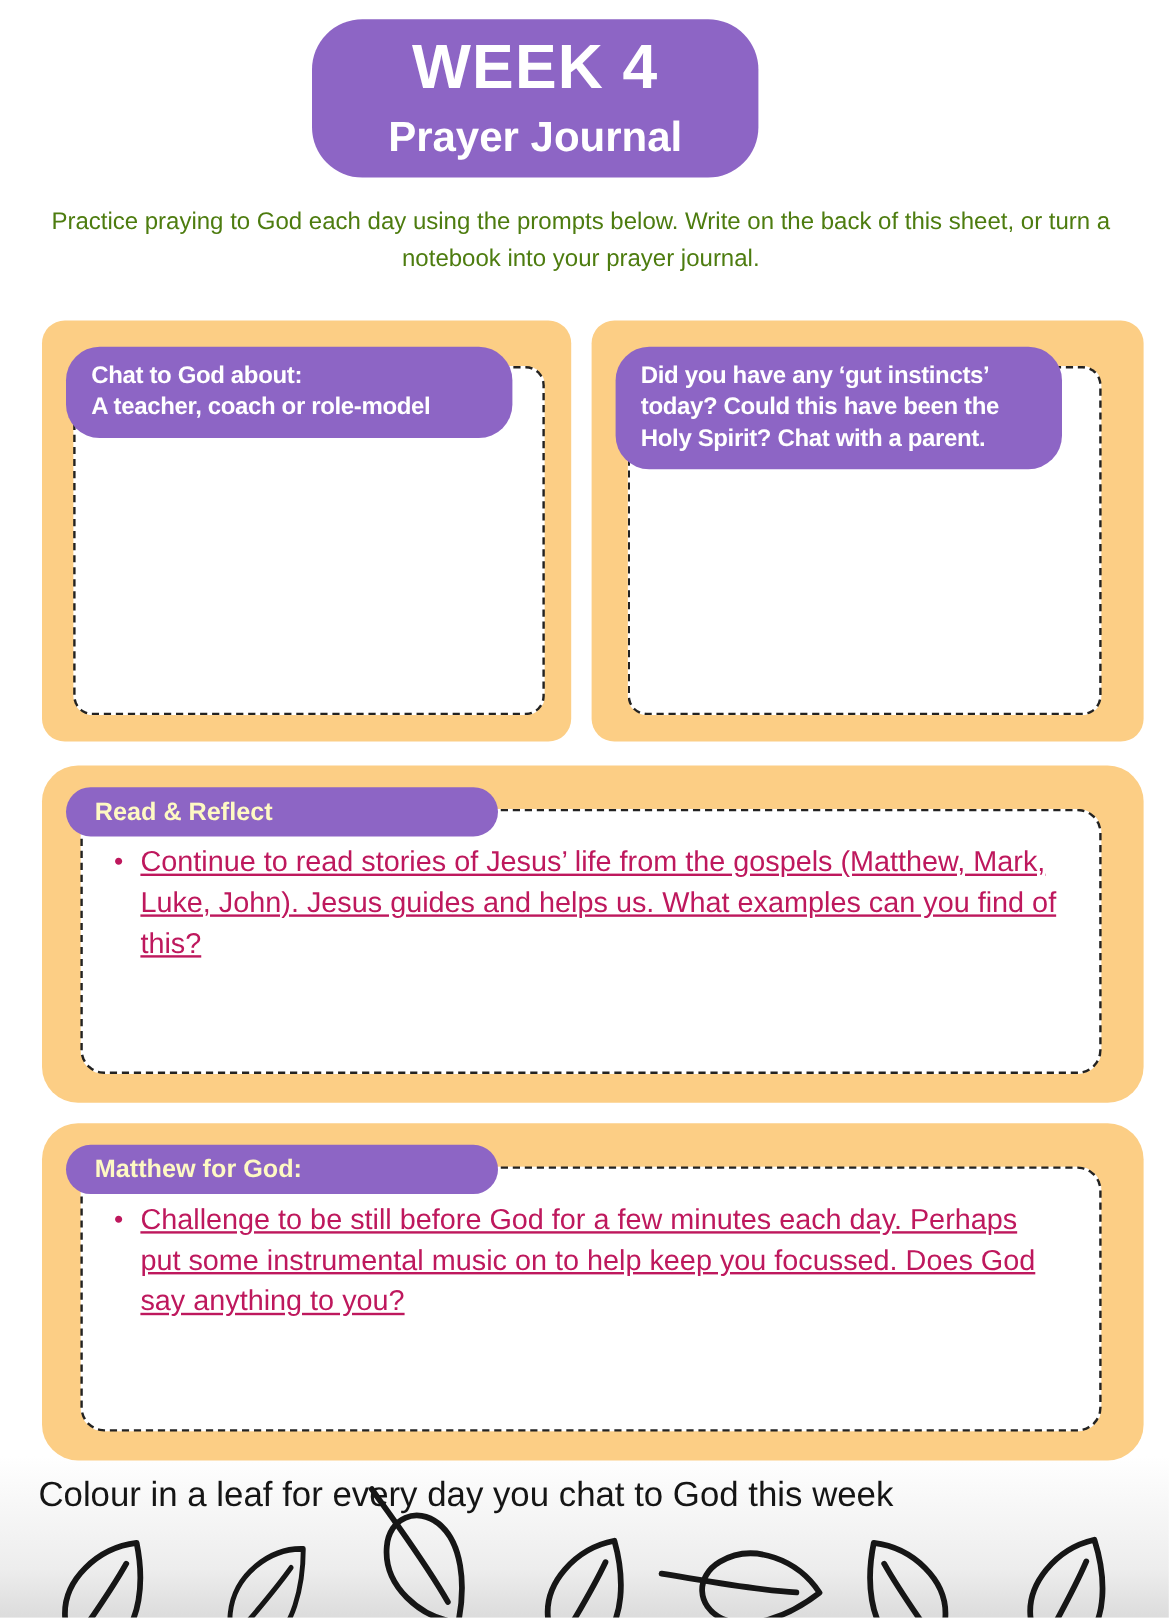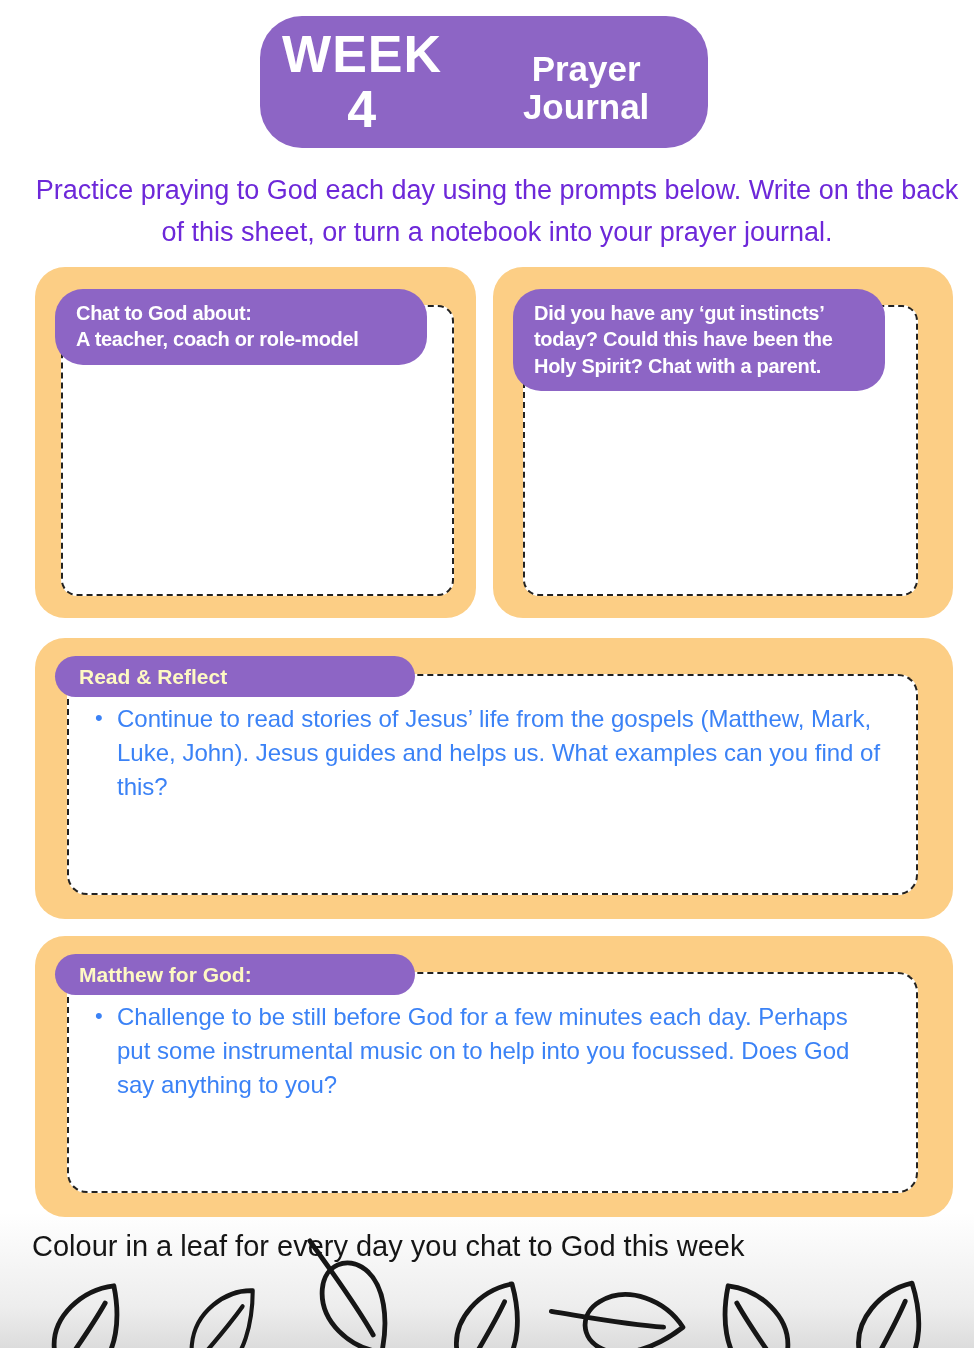--- a/index.html
+++ b/index.html
@@ -15,44 +15,44 @@
     color: var(--ink);
   }
   body {
     position: relative;
     background: linear-gradient(180deg, #ffffff 0%, #ffffff 90%, #ededed 97%, #dcdcdc 100%);
   }
 
   
   .header {
     position: absolute; left: 260px; top: 16px;
-    width: 448px; height: 132px;
+    width: 372px; height: 132px;
     background: var(--purple);
     border-radius: 42px;
-    display: flex; flex-direction: row; align-items: center; justify-content: center;
+    display: flex; flex-direction: column; align-items: center; justify-content: center;
     color: #ffffff; text-align: center;
   }
   .header .week {
     font-size: 52px; font-weight: 800; letter-spacing: 1px; line-height: 1.05;
   }
   .header .subtitle {
     font-size: 35px; font-weight: 700; line-height: 1.1; margin-top: 12px;
   }
 
   
   .intro {
-    position: absolute; left: 27px; top: 170px; width: 940px;
-    font-size: 27px; line-height: 1.55; text-align: center; color: #6d28d9;
+    position: absolute; left: 14px; top: 170px; width: 940px;
+    font-size: 20px; line-height: 1.55; text-align: center; color: #4d7c0f;
   }
 
   
   .card {
     position: absolute;
     background: var(--orange);
-    border-radius: 30px;
+    border-radius: 19px;
   }
   .card-left  { left: 35px;  top: 267px; width: 441px; height: 351px; }
   .card-right { left: 493px; top: 267px; width: 460px; height: 351px; }
 
   .write-area {
     position: absolute;
     background: #ffffff;
     border: 2px dashed #222222;
     border-radius: 16px;
   }
@@ -89,21 +89,21 @@
     background: var(--purple);
     border-radius: 22px;
     padding: 7px 24px;
     color: #fef9c3; font-weight: 700; font-size: 21px; line-height: 1.3;
     z-index: 2;
   }
 
   .bullets {
     list-style: none;
     padding: 26px 30px 0 18px;
-    font-size: 24px; line-height: 1.42; color: #3b82f6;
+    font-size: 24px; line-height: 1.42; color: #be185d; text-decoration: underline;
   }
   .bullets li {
     position: relative;
     padding-left: 30px;
   }
   .bullets li::before {
     content: "\2022";
     position: absolute; left: 8px; top: 0px;
     font-size: 22px;
   }
@@ -146,21 +146,21 @@
     <ul class="bullets">
       <li>Continue to read stories of Jesus’ life from the gospels (Matthew, Mark, Luke, John). Jesus guides and helps us. What examples can you find of this?</li>
     </ul>
   </div>
   <div class="section-pill">Read &amp; Reflect</div>
 </div>
 
 <div class="section section-listen">
   <div class="write-area">
     <ul class="bullets">
-      <li>Challenge to be still before God for a few minutes each day. Perhaps put some instrumental music on to help into you focussed. Does God say anything to you?</li>
+      <li>Challenge to be still before God for a few minutes each day. Perhaps put some instrumental music on to help keep you focussed. Does God say anything to you?</li>
     </ul>
   </div>
   <div class="section-pill">Matthew for God:</div>
 </div>
 
 <p class="tracker-caption">Colour in a leaf for every day you chat to God this week</p>
 <div class="leaf-row">
     <div class="leaf" style="margin-top: 0px;">
       <svg width="96" height="120" viewBox="0 0 100 125" style="">
         <path d="M79 6 C46 10, 14 38, 17 72 C19 97, 43 107, 62 92 C82 76, 86 40, 79 6 Z" fill="none" stroke="#161616" stroke-width="5" stroke-linecap="round" stroke-linejoin="round"></path>

